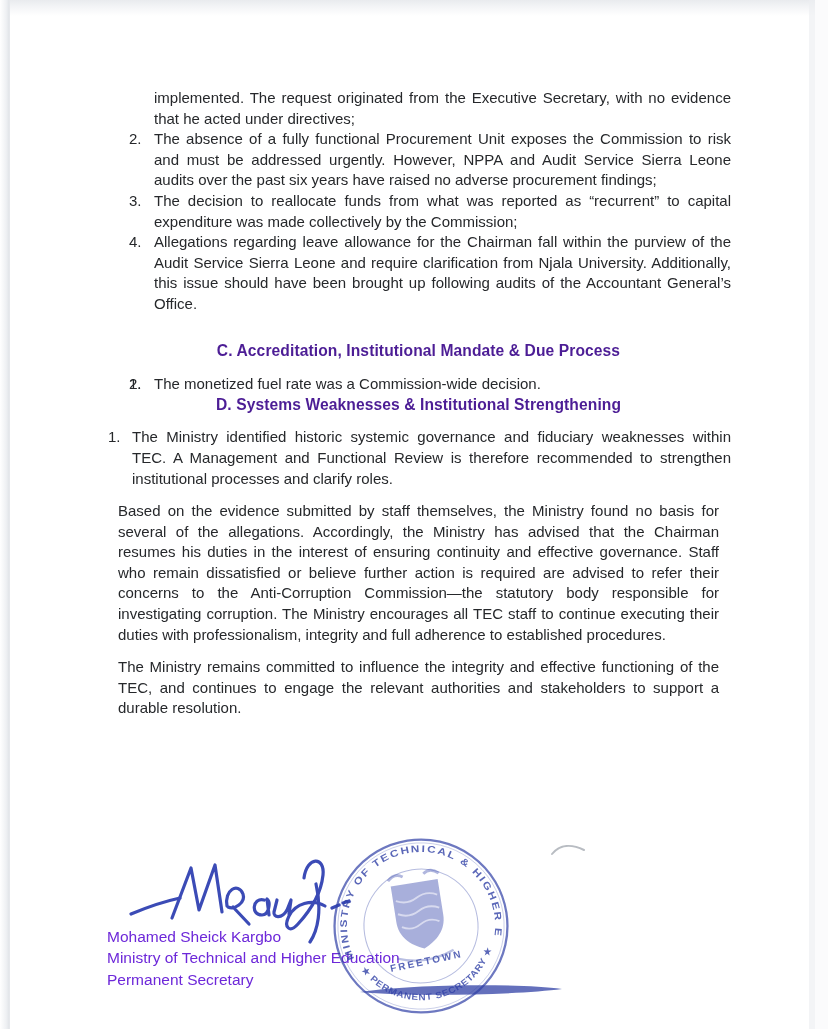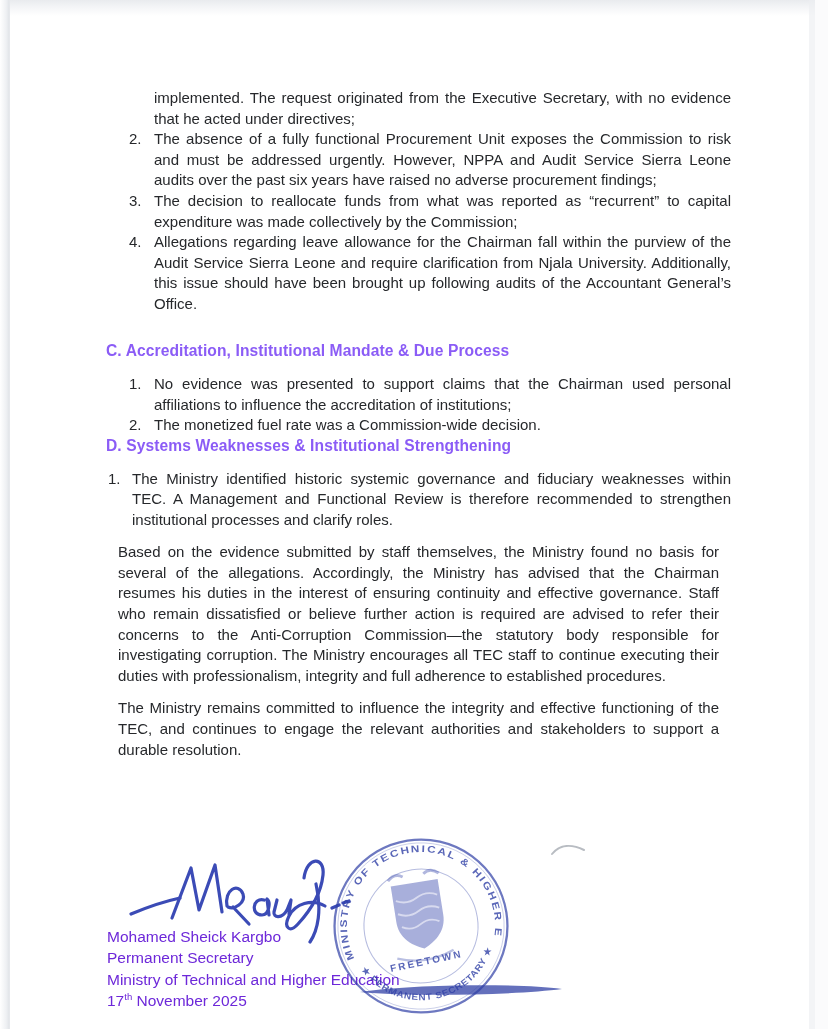--- a/index.html
+++ b/index.html
@@ -23,22 +23,22 @@
   .content{
     position:absolute;left:106px;top:88px;width:625px;
     font-size:15px;line-height:20.6px;text-align:justify;
   }
   .li{position:relative;padding-left:48px;text-align:justify;}
   .li .num{position:absolute;left:23px;top:0;}
   .cont{padding-left:48px;text-align:justify;}
   .list-d .li{padding-left:26px;}
   .list-d .li .num{left:2px;}
   h3{
-    font-size:15.6px;font-weight:bold;color:#8b5cf6;margin:0;
-    text-align:left;letter-spacing:.1px;
+    font-size:15.6px;font-weight:bold;color:#4c1d95;margin:0;
+    text-align:center;letter-spacing:.1px;
   }
   .h-c{margin-top:26px;margin-bottom:13px;}
   .h-d{margin-bottom:12px;}
   p.body-par{margin:12px;}
   .p1{margin-top:31px;}
   .p2{margin-top:22px;}
 
   .sign-block{
     position:absolute;left:107px;top:926px;
     font-size:15.5px;line-height:21.4px;color:#6d28d9;text-align:left;
@@ -80,21 +80,20 @@
       <span class="num">4.</span>
       <span>Allegations regarding leave allowance for the Chairman fall within the purview of the Audit Service Sierra Leone and require clarification from Njala University. Additionally, this issue should have been brought up following audits of the Accountant General’s Office.</span>
     </div>
   </div>
 
   <h3 class="h-c">C. Accreditation, Institutional Mandate &amp; Due Process</h3>
 
   <div class="list-c">
     <div class="li">
       <span class="num">1.</span>
-      <span>No evidence was presented to support claims that the Chairman used personal affiliations to influence the accreditation of institutions;</span>
     </div>
     <div class="li">
       <span class="num">2.</span>
       <span>The monetized fuel rate was a Commission-wide decision.</span>
     </div>
   </div>
 
   <h3 class="h-d">D. Systems Weaknesses &amp; Institutional Strengthening</h3>
 
   <div class="list-d">
@@ -116,23 +115,22 @@
     <path d="M136,48 C125,45 122,63 134,63 C141,63 143,50 139,47 L141,63"></path>
     <path d="M149,48 L146,60 C145,66 154,67 159,58 L163,48 L161,62"></path>
     <path d="M176,26 C179,4 197,4 195,23 C193,42 181,60 170,72 C162,81 155,76 161,64 C167,52 184,46 197,54"></path>
     <path d="M188,32 C194,58 190,78 182,90"></path>
     <path d="M204,56 l7,-3 M215,51 l6,-2"></path>
   </g>
 </svg>
 
 <div class="sign-block">
   <div>Mohamed Sheick Kargbo</div>
+  <div>Ministry of Technical and Higher Education</div>
   <div>Permanent Secretary</div>
-  <div>Ministry of Technical and Higher Education</div>
-  <div><span>17</span><sup>th</sup><span> November 2025</span></div>
 </div>
 
 <div class="stamp">
   <svg viewBox="0 0 200 200" width="190" height="190">
     <defs>
       <path id="arcTop" d="M 26.7,126.7 A 78,78 0 1 1 173.3,126.7" fill="none"></path>
       <path id="arcBottom" d="M 29.3,133 A 78,78 0 0 0 170.7,133" fill="none"></path>
     </defs>
     <circle cx="100" cy="100" r="91" fill="none" stroke="#3040a6" stroke-width="2.4" opacity="0.8"></circle>
     <circle cx="100" cy="100" r="87.5" fill="none" stroke="#3040a6" stroke-width="0.8" opacity="0.35"></circle>

